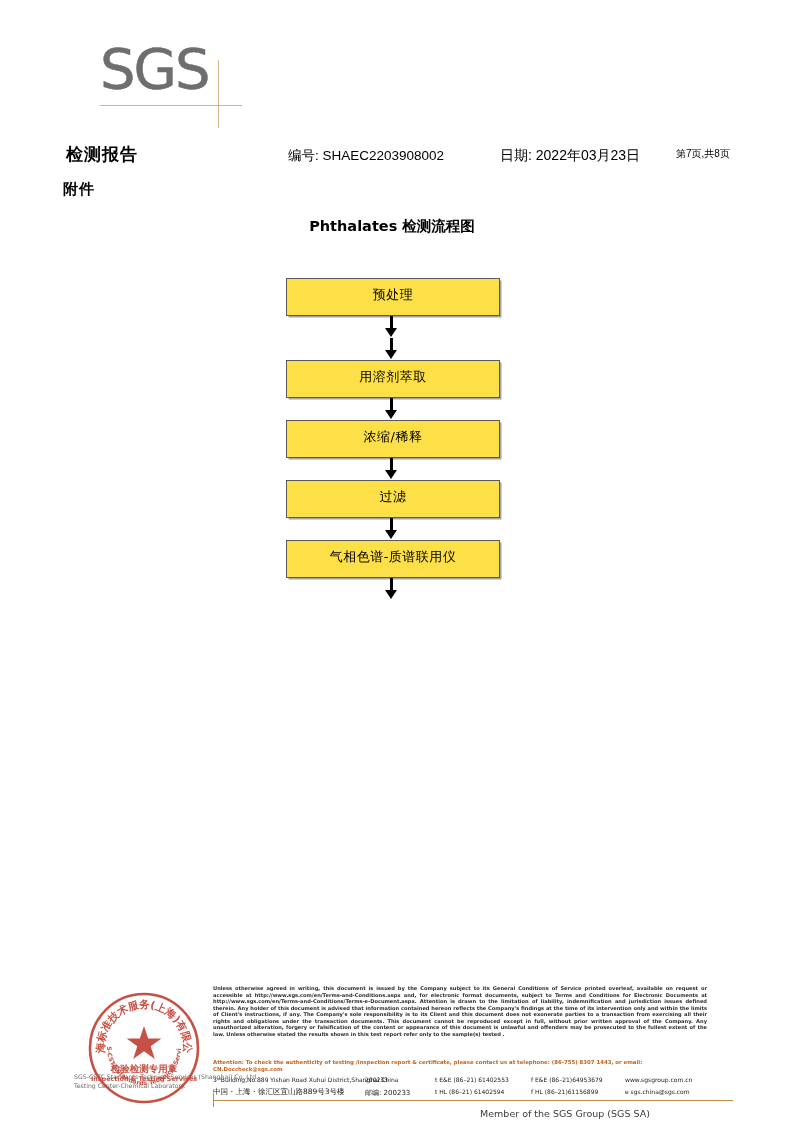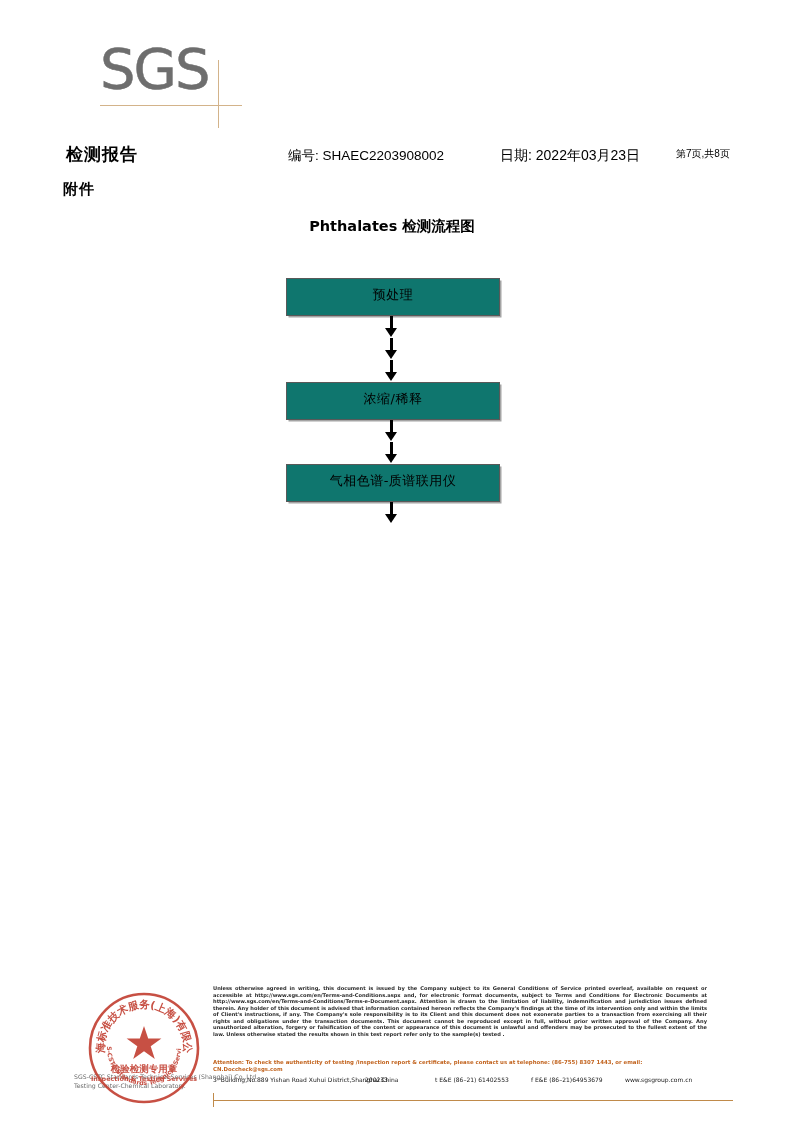--- a/index.html
+++ b/index.html
@@ -122,21 +122,21 @@
   }
   .flow-step {
     position: relative;
     width: 216px;
   }
   .flow-box {
     position: relative;
     width: 214px;
     height: 38px;
     border: 1px solid #595959;
-    background: #0f766e;
+    background: #fde047;
     box-shadow: 2px 2px 0 -0.5px rgba(90,90,90,0.55);
     box-sizing: border-box;
   }
   .flow-box-label {
     position: absolute;
     left: 0;
     right: 0;
     top: 7px;
     text-align: center;
     font-size: 13px;
@@ -340,35 +340,45 @@
   <div class="flow-arrow">
     <div class="shaft"></div>
       <div class="head"></div>
   </div>
 
   <div class="flow-arrow">
     <div class="shaft"></div>
       <div class="head"></div>
   </div>
 
+  <div class="flow-step">
+    <div class="flow-box">
+      <div class="flow-box-label">用溶剂萃取</div>
+    </div>
+  </div>
   <div class="flow-arrow">
     <div class="shaft"></div>
       <div class="head"></div>
   </div>
 
   <div class="flow-step">
     <div class="flow-box">
       <div class="flow-box-label">浓缩/稀释</div>
     </div>
   </div>
   <div class="flow-arrow">
     <div class="shaft"></div>
       <div class="head"></div>
   </div>
 
+  <div class="flow-step">
+    <div class="flow-box">
+      <div class="flow-box-label">过滤</div>
+    </div>
+  </div>
   <div class="flow-arrow">
     <div class="shaft"></div>
       <div class="head"></div>
   </div>
 
   <div class="flow-step">
     <div class="flow-box">
       <div class="flow-box-label">气相色谱-质谱联用仪</div>
     </div>
   </div>
@@ -411,18 +421,26 @@
   <div id="attention-text">Attention: To check the authenticity of testing /inspection report &amp; certificate, please contact us at telephone: (86-755) 8307 1443, or email: CN.Doccheck@sgs.com</div>
 
   <div id="addr-block">
     <div class="addr-row en">
       <span class="addr-col-a">3ʳᵈBuilding,No.889 Yishan Road Xuhui District,Shanghai China</span>
       <span class="addr-col-zip">200233</span>
       <span class="addr-col-t">t E&amp;E (86–21) 61402553</span>
       <span class="addr-col-f">f E&amp;E (86–21)64953679</span>
       <span class="addr-col-web">www.sgsgroup.com.cn</span>
     </div>
+    <div class="addr-row cn">
+      <span class="addr-col-a">中国・上海・徐汇区宜山路889号3号楼</span>
+      <span class="addr-col-zip">邮编: 200233</span>
+      <span class="addr-col-t">t HL (86–21) 61402594</span>
+      <span class="addr-col-f">f HL (86–21)61156899</span>
+      <span class="addr-col-web">e  sgs.china@sgs.com</span>
+    </div>
   </div>
 
   <div id="footer-tick"></div>
   <div id="footer-rule"></div>
 
+  <div id="member-line">Member of the SGS Group (SGS SA)</div>
 </div>
 
 </body></html>

